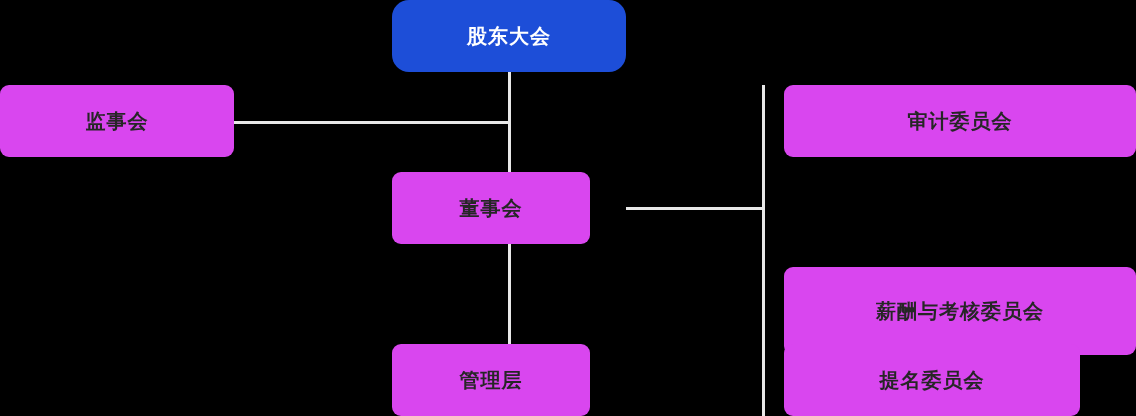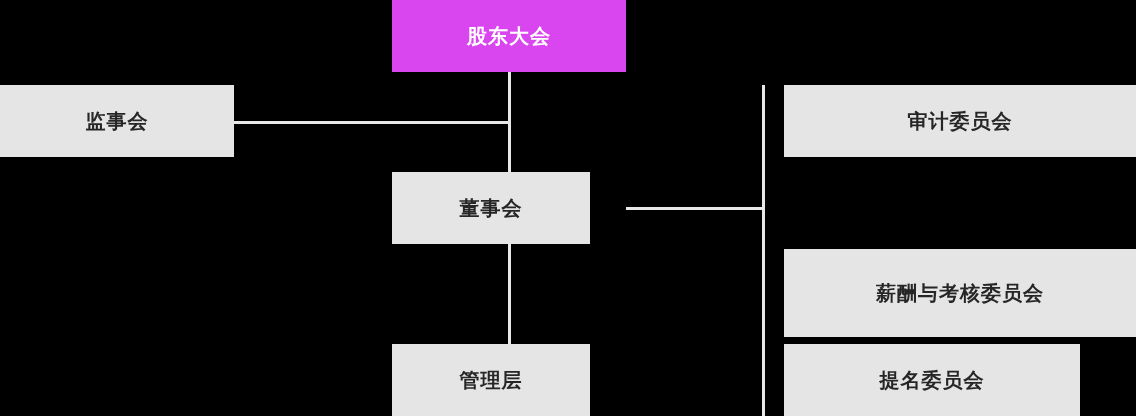--- a/index.html
+++ b/index.html
@@ -23,44 +23,46 @@
     align-items: center;
     justify-content: center;
     box-sizing: border-box;
     font-size: 20px;
     font-weight: 700;
     letter-spacing: 1px;
     line-height: 1;
     z-index: 3;
   }
   .node-light {
-    background: #e5e5e5;
+    background: #d946ef;
     color: #262626;
+    border-radius: 9px;
   }
   .node-primary {
-    background: #d946ef;
+    background: #1d4ed8;
     color: #FFFFFF;
+    border-radius: 17px;
   }
   .connector {
     position: absolute;
     background: #E8E8E8;
     z-index: 1;
   }
   .v-line { width: 3px; }
   .h-line { height: 3px; }
 
   
   #node-shareholders { left: 392px; top: 0px;   width: 234px; height: 72px; }
   #node-supervisors  { left: 0px;   top: 85px;  width: 234px; height: 72px; }
   #node-board        { left: 392px; top: 172px; width: 198px; height: 72px; }
   #node-management   { left: 392px; top: 344px; width: 198px; height: 72px; }
 
   #node-strategy     { left: 784px; top: 85px;  width: 352px; height: 72px; }
   #node-audit        { left: 784px; top: 172px; width: 352px; height: 72px; }
-  #node-remuneration { left: 784px; top: 249px; width: 352px; height: 88px; }
+  #node-remuneration { left: 784px; top: 267px; width: 352px; height: 88px; }
   #node-nomination   { left: 784px; top: 344px; width: 296px; height: 72px; }
 
   
   #conn-shareholders-down { left: 508px; top: 72px;  height: 100px; }
   #conn-supervisors-h     { left: 234px; top: 121px; width: 277px; }
   #conn-board-down        { left: 508px; top: 244px; height: 100px; }
   #conn-committee-trunk   { left: 762px; top: 85px;  height: 331px; }
   #conn-board-right       { left: 626px; top: 207px; width: 139px; }
 </style>
 </head>

